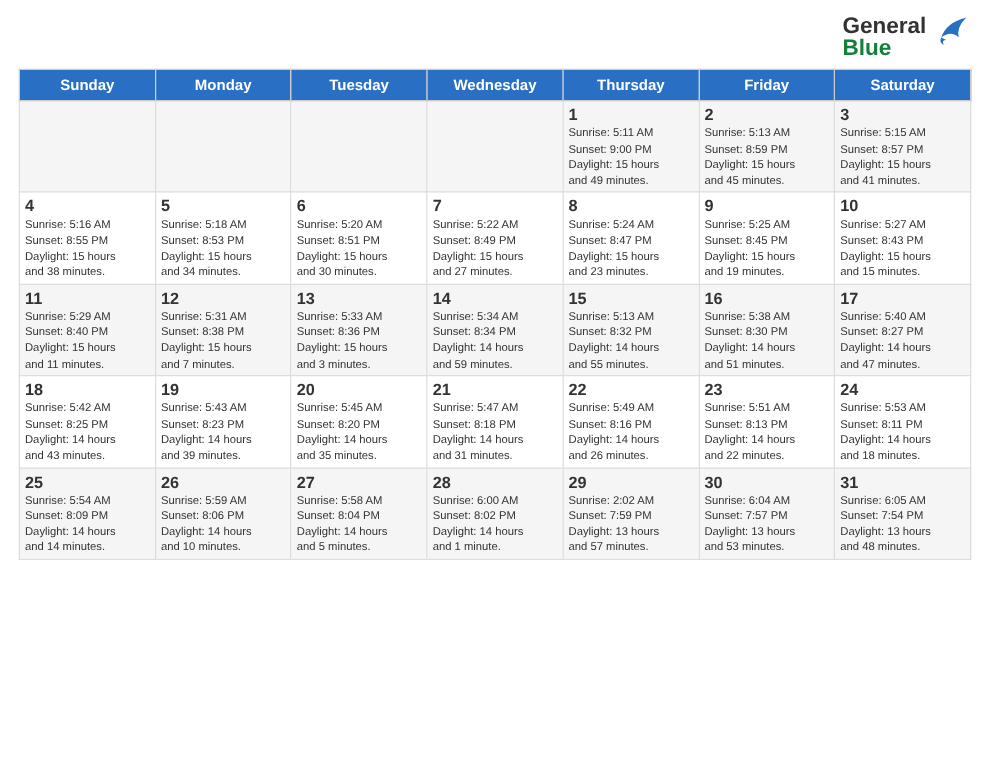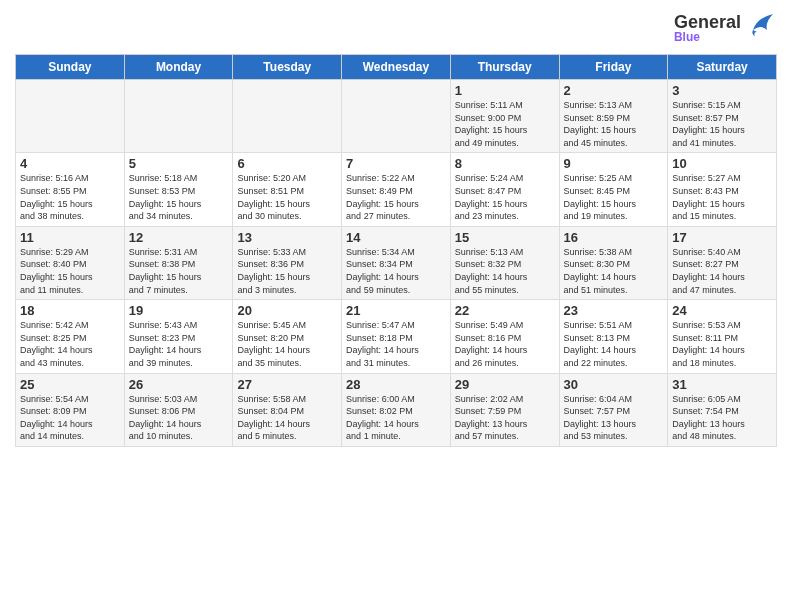--- a/index.html
+++ b/index.html
@@ -5,21 +5,21 @@
     * { box-sizing: border-box; margin: 0; padding: 0; }
     body { font-family: Arial, sans-serif; background: #fff; width: 792px; height: 612px; overflow: hidden; }
     
     .page { width: 792px; height: 612px; padding: 10px 15px; }
     
     .header { display: flex; justify-content: flex-end; align-items: flex-start; margin-bottom: 8px; }
     
     .logo { display: flex; align-items: center; }
     .logo-text { display: flex; flex-direction: column; }
     .logo-general { font-size: 18px; font-weight: bold; color: #333; line-height: 1; }
-    .logo-blue { font-size: 12px; font-weight: bold; color: #8b5cf6; line-height: 1; }
+    .logo-blue { font-size: 18px; font-weight: bold; color: #15803d; line-height: 1; }
     
     .title-block { text-align: right; }
     .main-title { font-size: 36px; font-weight: normal; color: #333; line-height: 1.1; }
     .subtitle { font-size: 16px; color: #555; }
     
     table { width: 100%; border-collapse: collapse; table-layout: fixed; }
     
     th { background-color: #2970c5; color: #fff; text-align: center; padding: 5px 3px; font-size: 12px; font-weight: bold; border: 1px solid #ccc; }
     
     td { vertical-align: top; border: 1px solid #ddd; padding: 3px 4px; font-size: 9.5px; color: #333; background: #fff; }
@@ -170,21 +170,21 @@
           <td><span class="day-num">24</span><span class="day-info" style="white-space: pre-line;">Sunrise: 5:53 AM
 Sunset: 8:11 PM
 Daylight: 14 hours
 and 18 minutes.</span></td>
         </tr>
         <tr>
           <td><span class="day-num">25</span><span class="day-info" style="white-space: pre-line;">Sunrise: 5:54 AM
 Sunset: 8:09 PM
 Daylight: 14 hours
 and 14 minutes.</span></td>
-          <td><span class="day-num">26</span><span class="day-info" style="white-space: pre-line;">Sunrise: 5:03 AM
+          <td><span class="day-num">26</span><span class="day-info" style="white-space: pre-line;">Sunrise: 5:59 AM
 Sunset: 8:06 PM
 Daylight: 14 hours
 and 10 minutes.</span></td>
           <td><span class="day-num">27</span><span class="day-info" style="white-space: pre-line;">Sunrise: 5:58 AM
 Sunset: 8:04 PM
 Daylight: 14 hours
 and 5 minutes.</span></td>
           <td><span class="day-num">28</span><span class="day-info" style="white-space: pre-line;">Sunrise: 6:00 AM
 Sunset: 8:02 PM
 Daylight: 14 hours

